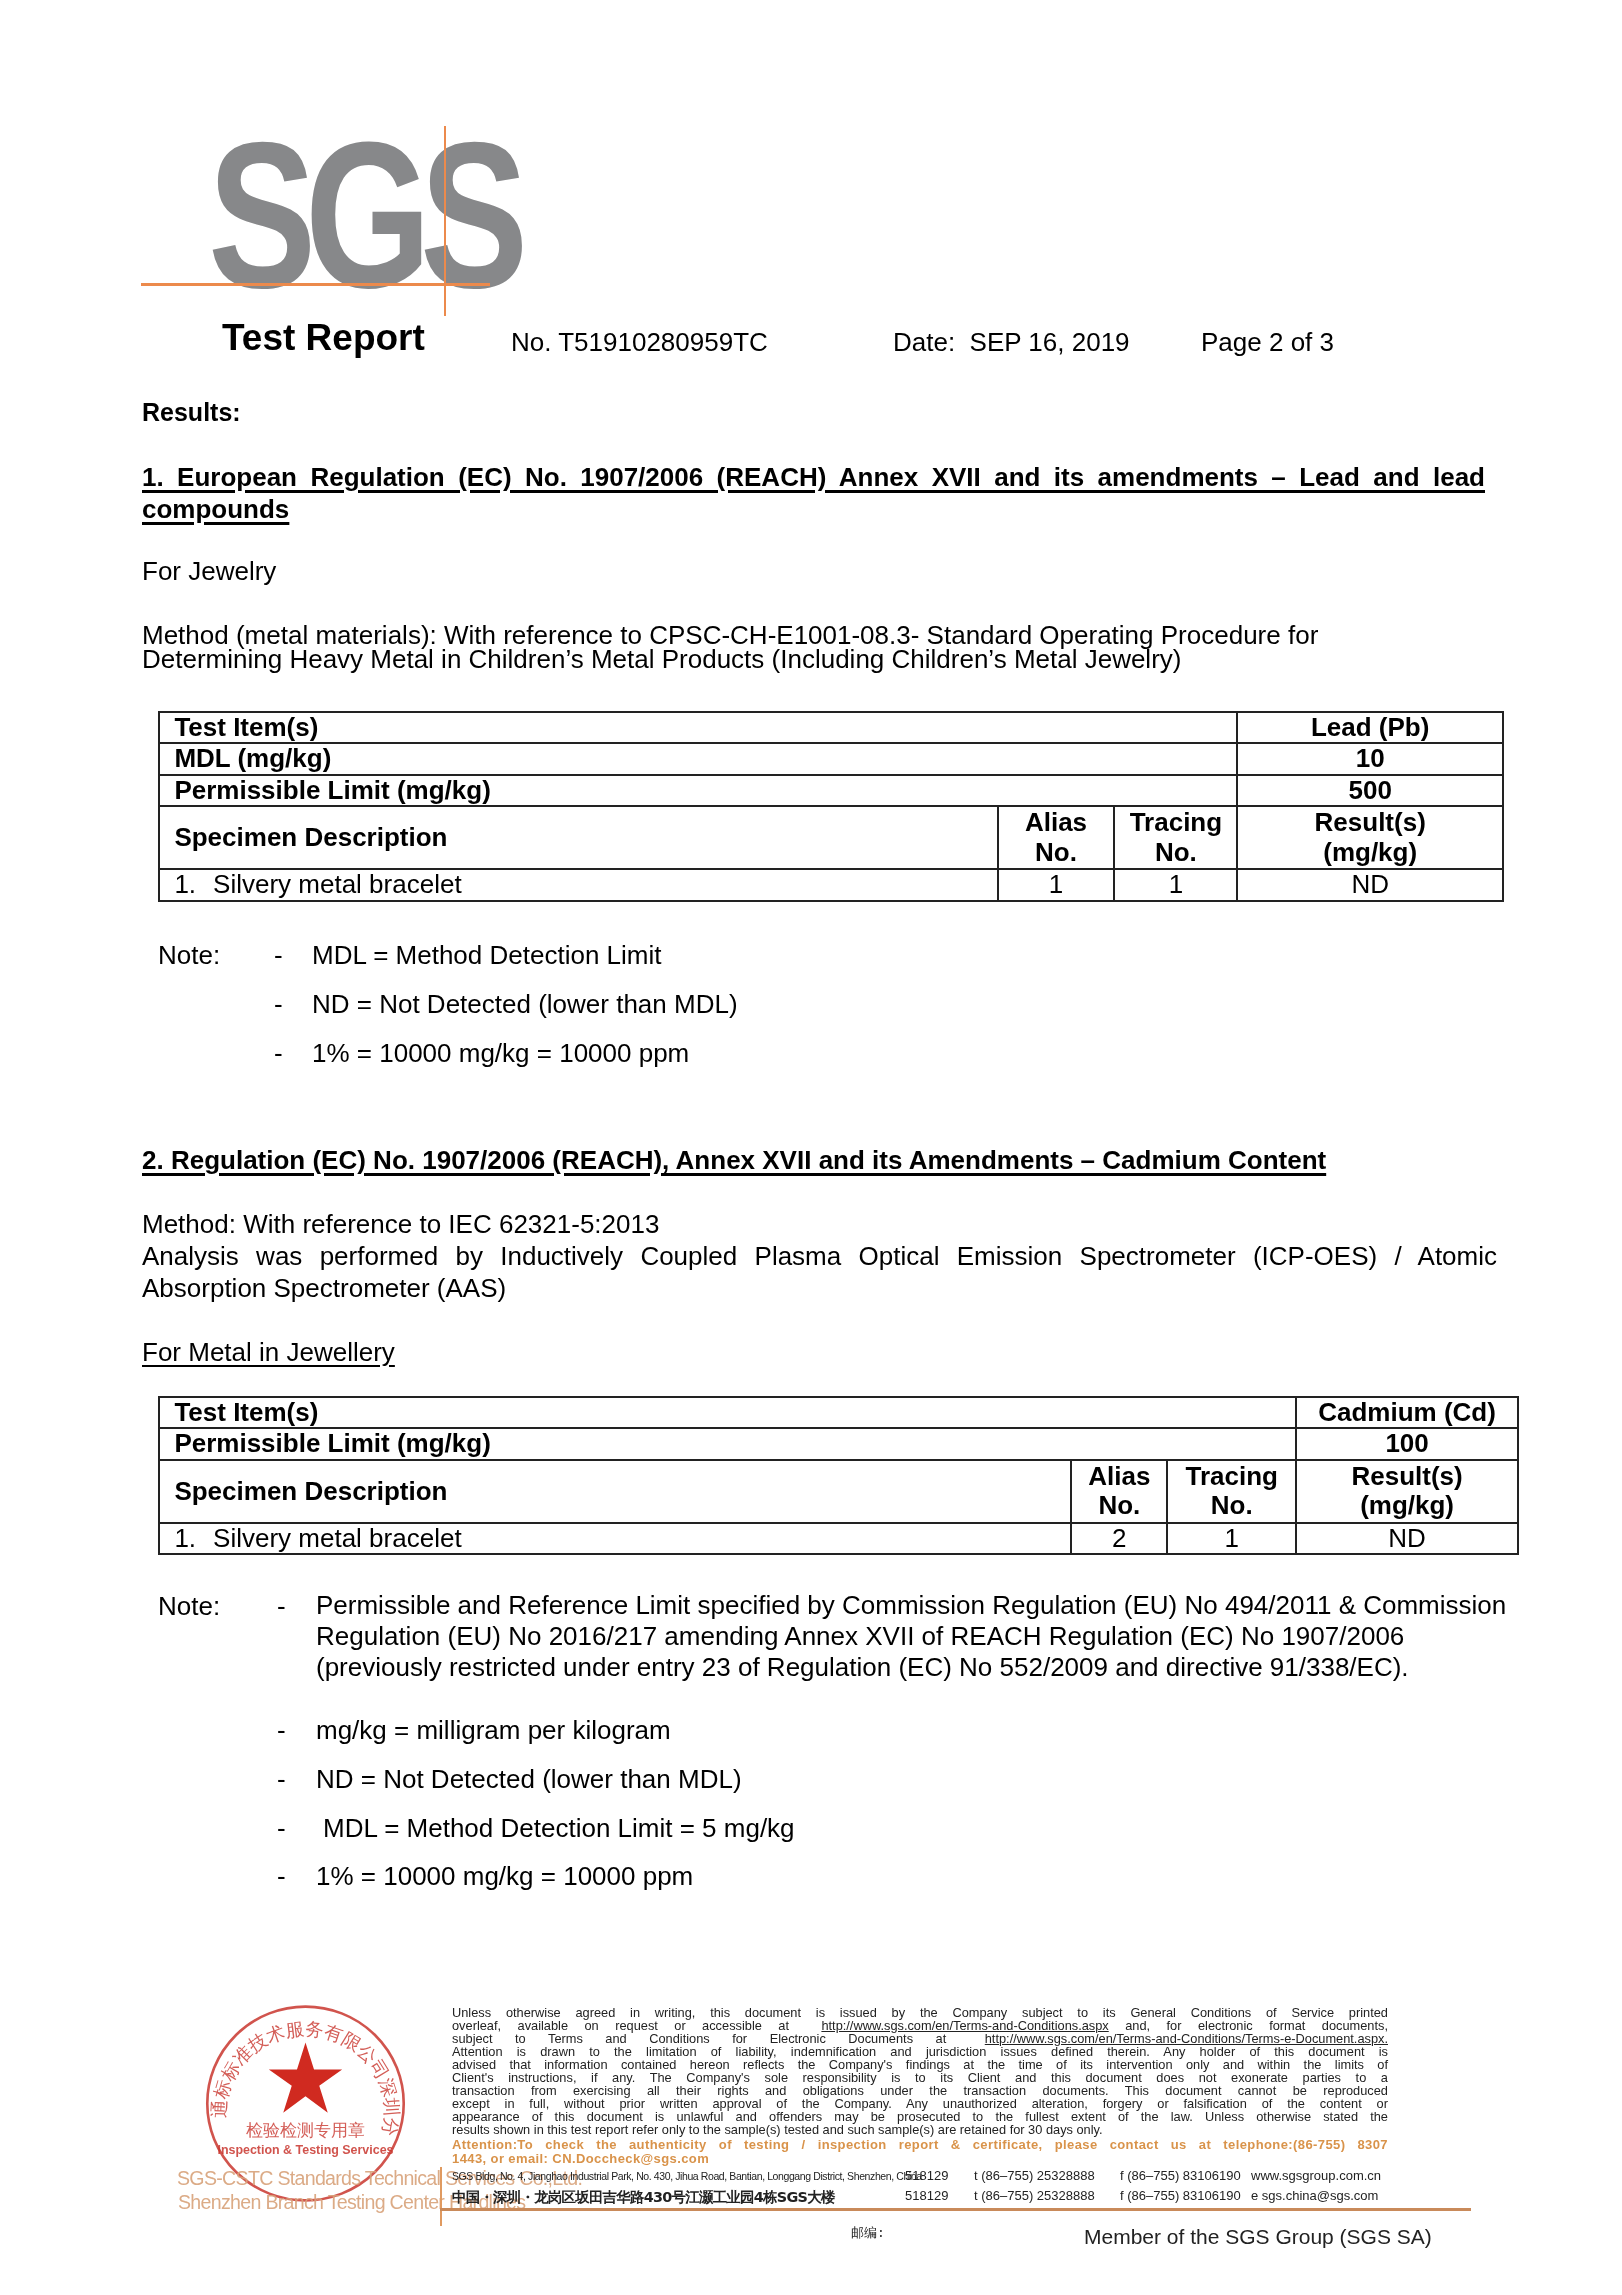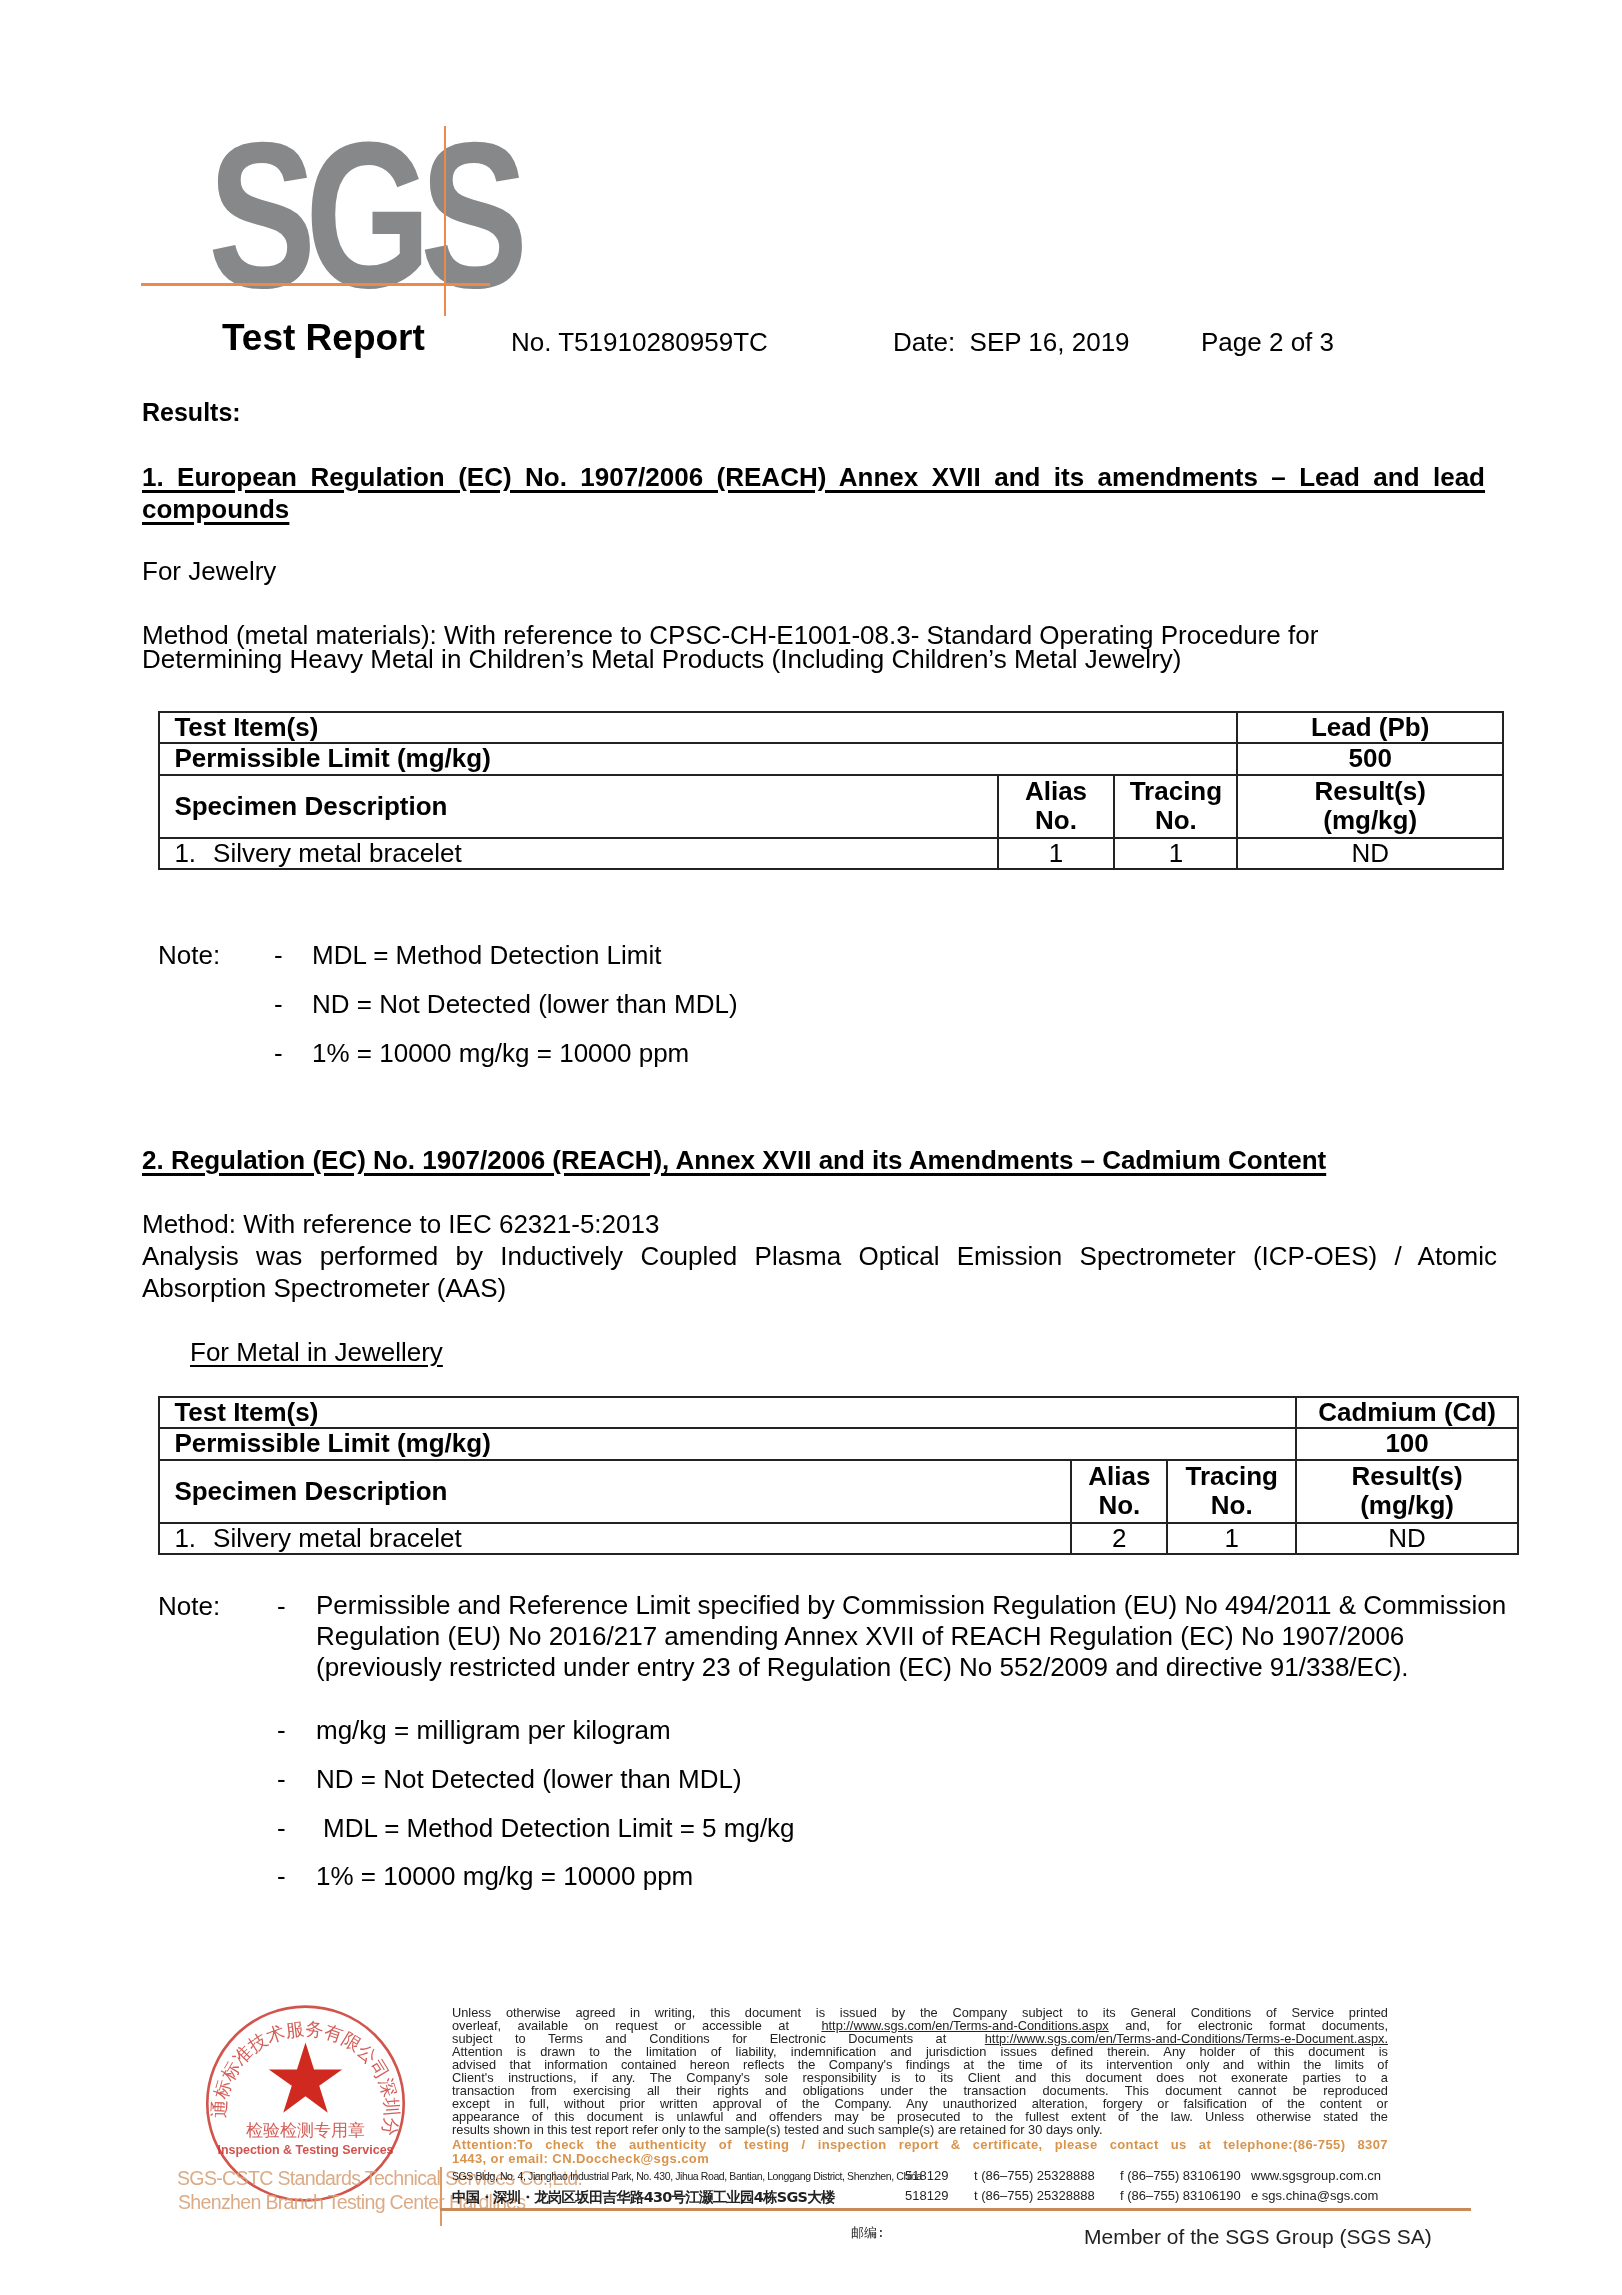--- a/index.html
+++ b/index.html
@@ -84,20 +84,24 @@
       <col style="width:117px">
       <col style="width:123px">
       <col style="width:266px">
     </colgroup>
   <tbody>
       <tr>
     <td class="b" colspan="3">Test Item(s)</td>
     <td class="b c">Lead (Pb)</td>
   </tr>
   <tr>
+    <td class="b" colspan="3">MDL (mg/kg)</td>
+    <td class="b c">10</td>
+  </tr>
+  <tr>
     <td class="b" colspan="3">Permissible Limit (mg/kg)</td>
     <td class="b c">500</td>
   </tr>
   <tr style="height:63px;">
     <td class="b">Specimen Description</td>
     <td class="b c two"><span>Alias</span><br><span>No.</span></td>
     <td class="b c two"><span>Tracing</span><br><span>No.</span></td>
     <td class="b c two"><span>Result(s)</span><br><span>(mg/kg)</span></td>
   </tr>
   <tr>
@@ -113,21 +117,21 @@
 <div class="abs dash" style="left:274px;top:939px;">-</div>
 <div class="abs note-text" style="left:312px;top:939px;">MDL = Method Detection Limit</div>
 <div class="abs dash" style="left:274px;top:988px;">-</div>
 <div class="abs note-text" style="left:312px;top:988px;">ND = Not Detected (lower than MDL)</div>
 <div class="abs dash" style="left:274px;top:1037px;">-</div>
 <div class="abs note-text" style="left:312px;top:1037px;">1% = 10000 mg/kg = 10000 ppm</div>
 
 <div class="abs t40 bold u" style="left:142px;top:1144px;">2. Regulation (EC) No. 1907/2006 (REACH), Annex XVII and its Amendments – Cadmium Content</div>
 <div class="abs t40" style="left:142px;top:1208px;">Method: With reference to IEC 62321-5:2013</div>
 <div class="abs para t40 justify" style="top:1240px;width:1355px;">Analysis was performed by Inductively Coupled Plasma Optical Emission Spectrometer (ICP-OES) / Atomic Absorption Spectrometer (AAS)</div>
-<div class="abs t40" style="left:142px;top:1336px;text-decoration:underline;text-underline-offset:3.9px;margin-left:48px;">For Metal in Jewellery</div>
+<div class="abs t40" style="left:142px;top:1336px;text-decoration:underline;text-underline-offset:3.9px;">For Metal in Jewellery</div>
 
 <table class="res" style="left:158px;top:1396px;width:1361px;">
   <colgroup>
       <col style="width:915px">
       <col style="width:96px">
       <col style="width:129px">
       <col style="width:222px">
     </colgroup>
   <tbody>
       <tr>

